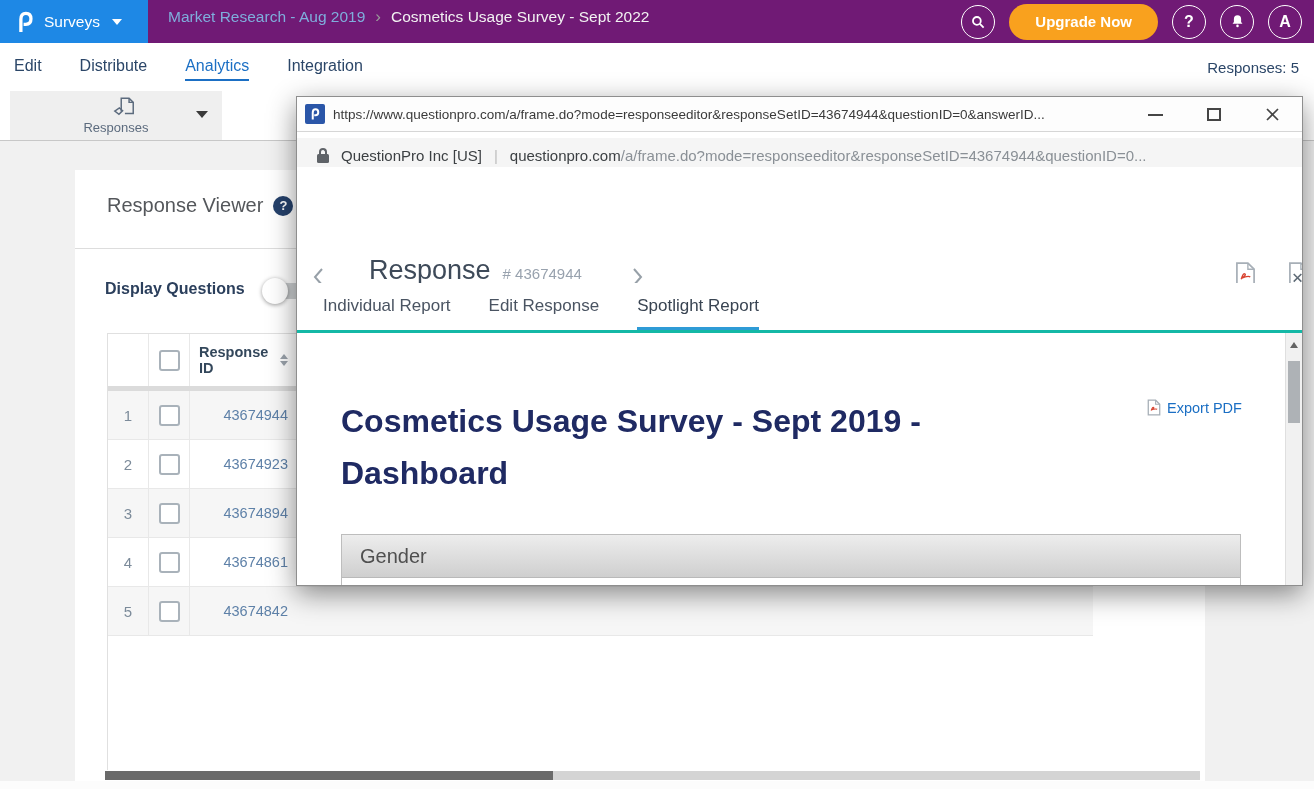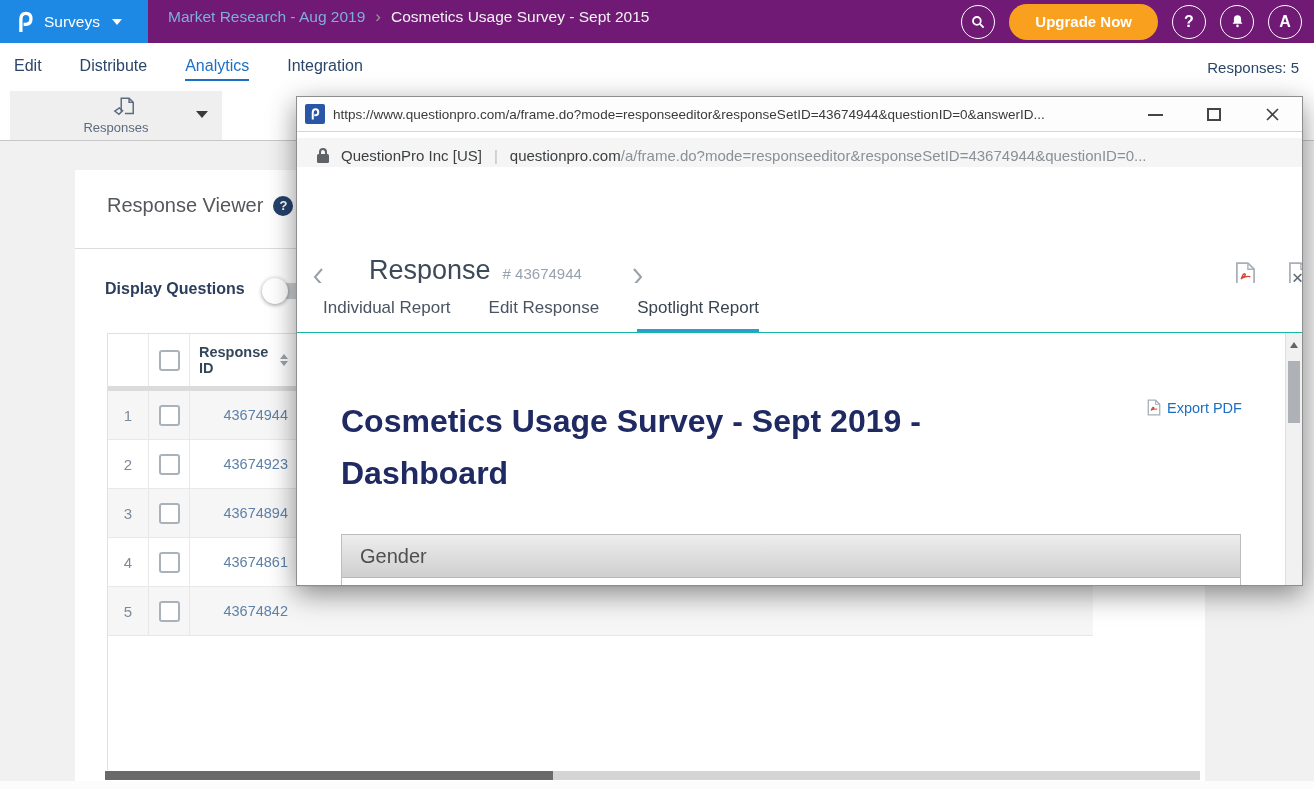--- a/index.html
+++ b/index.html
@@ -89,21 +89,21 @@
   .chev { width:13px; height:20px; cursor:pointer; }
   .chev-left { position:absolute; left:15px; top:100px; }
   .chev-right { position:absolute; left:334px; top:100px; }
   .resp-title-row { position:absolute; left:72px; top:88px; display:flex; align-items:baseline; gap:12px; }
   .resp-title { font-size:27px; color:#3E4A59; }
   .resp-id { font-size:15px; color:#98A2AE; }
   .resp-email { position:absolute; left:72px; top:128px; font-size:15px; color:#9B9B9B; }
   .hdr-doc-icons { position:absolute; left:938px; top:94px; display:flex; gap:32px; }
   .doc-ic { width:21px; height:26px; cursor:pointer; }
 
-  .p-tabs { position:absolute; left:0; top:186px; width:1005px; height:50px; border-bottom:1px solid #14b8a6; display:flex; align-items:flex-end; gap:38px; padding-left:26px; background:#fff; }
+  .p-tabs { position:absolute; left:0; top:186px; width:1005px; height:50px; border-bottom:3px solid #14b8a6; display:flex; align-items:flex-end; gap:38px; padding-left:26px; background:#fff; }
   .p-tab { font-size:17px; color:#4A5462; padding-bottom:14px; cursor:pointer; }
   .p-tab.active { color:#394452; border-bottom:3px solid #2E9BD6; padding-bottom:11px; }
 
   .p-body { position:absolute; left:0; top:236px; width:988px; height:383px; background:#fff; overflow:hidden; }
   .export-link { position:absolute; left:850px; top:66px; display:flex; align-items:center; gap:6px; color:#1B6FC4; font-size:14.5px; cursor:pointer; }
   .export-link .doc-ic { width:14px; height:17px; }
   .report-title { position:absolute; left:44px; top:62px; font-size:32px; line-height:52px; font-weight:bold; color:#1F2A63; }
 
   .gender-panel { position:absolute; left:44px; top:201px; width:900px; height:182px; border:1px solid #BDBDBD; overflow:hidden; background:#fff; }
   .gender-head { height:43px; background:linear-gradient(#EDEDED,#CFCFCF); border-bottom:1px solid #B9B9B9; display:flex; align-items:center; padding-left:18px; font-size:20px; color:#4F4F4F; }
@@ -135,21 +135,21 @@
   <div class="brand">
     <svg class="qp-mark" viewBox="0 0 24 26">
         <path d="M7.5 24 V10 Q7.5 3.5 13 3.5 Q18.5 3.5 18.5 9.5 Q18.5 15.5 13 15.5 H10.5" fill="none" stroke="#fff" stroke-width="3.6"></path>
       </svg>
     <span class="brand-label">Surveys</span>
     <span class="caret-down"></span>
   </div>
   <div class="crumbs">
     <span class="crumb-parent">Market Research - Aug 2019</span>
     <span class="crumb-sep">›</span>
-    <span class="crumb-current">Cosmetics Usage Survey - Sept 2015</span>
+    <span class="crumb-current">Cosmetics Usage Survey - Sept 2022</span>
   </div>
   <div class="top-actions">
     <div class="circle-btn">
       <svg width="18" height="18" viewBox="0 0 24 24" fill="none" stroke="#fff" stroke-width="2.4">
           <circle cx="10.5" cy="10.5" r="5.2"></circle>
           <path d="M14.6 14.6 L19.5 19.5"></path>
         </svg>
     </div>
     <button class="upgrade-btn">Upgrade Now</button>
     <div class="circle-btn">

